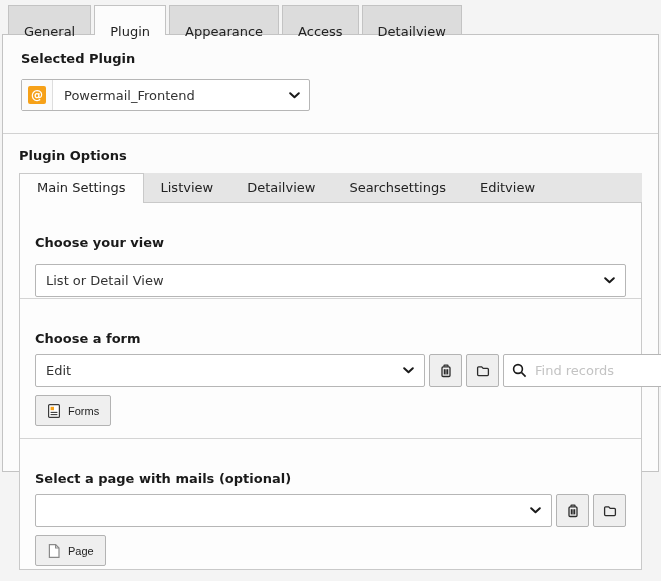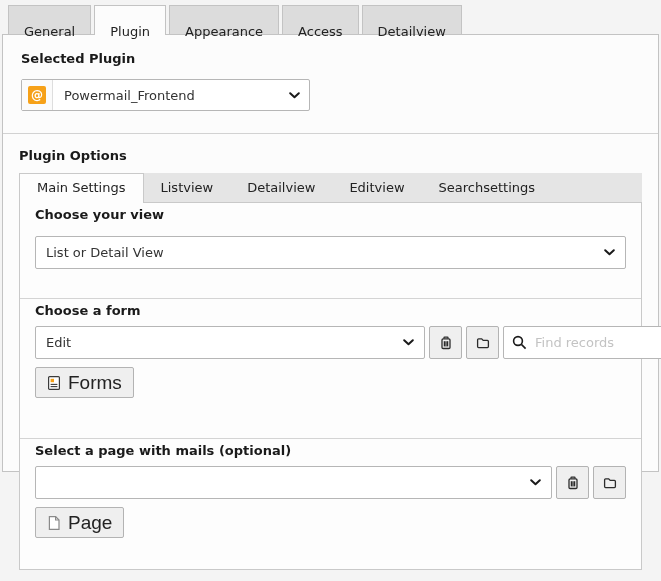--- a/index.html
+++ b/index.html
@@ -50,21 +50,21 @@
 
   
   .subtabs { display:flex; background:#e5e5e5; height:29px; position:relative; z-index:2; }
   .subtab { line-height:29px; padding:0 17px; color:#222; white-space:nowrap; }
   .subtab.active {
     background:#fdfdfd; border:1px solid #c9c9c9; border-bottom:none;
     margin-bottom:-1px; line-height:28px;
   }
 
   .innerpanel { border:1px solid #c9c9c9; background:#fdfdfd; height:368px; }
-  .isec { padding:4px 15px 0; }
+  .isec { padding:32px 15px 0; }
   .isec-view { height:96px; border-bottom:1px solid #d4d4d4; }
   .isec-form { height:140px; border-bottom:1px solid #d4d4d4; }
   .isec-page { height:130px; }
 
   .select {
     height:33px; border:1px solid #b6b6b6; border-radius:2px; background:#fff;
     display:flex; align-items:center; padding:0 10px; color:#333; cursor:default;
   }
   .select .val { flex:1; white-space:nowrap; overflow:hidden; }
   .select.full { margin-top:14px; }
@@ -85,21 +85,21 @@
   .searchgroup input {
     border:none; outline:none; flex:1; min-width:0;
     font:inherit; color:#333; background:transparent; padding-right:8px;
   }
   .searchgroup input::placeholder { color:#c3c3c3; }
 
   .lbtn {
     margin-top:8px; display:inline-flex; align-items:center; gap:7px;
     height:31px; padding:0 11px; background:#efefef;
     border:1px solid #b3b3b3; border-radius:2px;
-    font-size:19px; color:#222; cursor:pointer;
+    font-size:11px; color:#222; cursor:pointer;
   }
   svg { display:block; }
 </style>
 </head>
 <body>
 
 <div class="tabbar">
   <div class="tab">General</div>
   <div class="tab active">Plugin</div>
   <div class="tab">Appearance</div>
@@ -124,22 +124,22 @@
     </div>
   </div>
 
   <div class="sec2">
     <h4>Plugin Options</h4>
 
     <div class="subtabs">
       <div class="subtab active">Main Settings</div>
       <div class="subtab">Listview</div>
       <div class="subtab">Detailview</div>
+      <div class="subtab">Searchsettings</div>
       <div class="subtab">Editview</div>
-      <div class="subtab">Searchsettings</div>
     </div>
 
     <div class="innerpanel">
 
       <div class="isec isec-view">
         <h4>Choose your view</h4>
         <div class="select full">
           <span class="val">List or Detail View</span>
           <span class="chev" style="margin-right:0">
             <svg width="11" height="7" viewBox="0 0 11 7">

